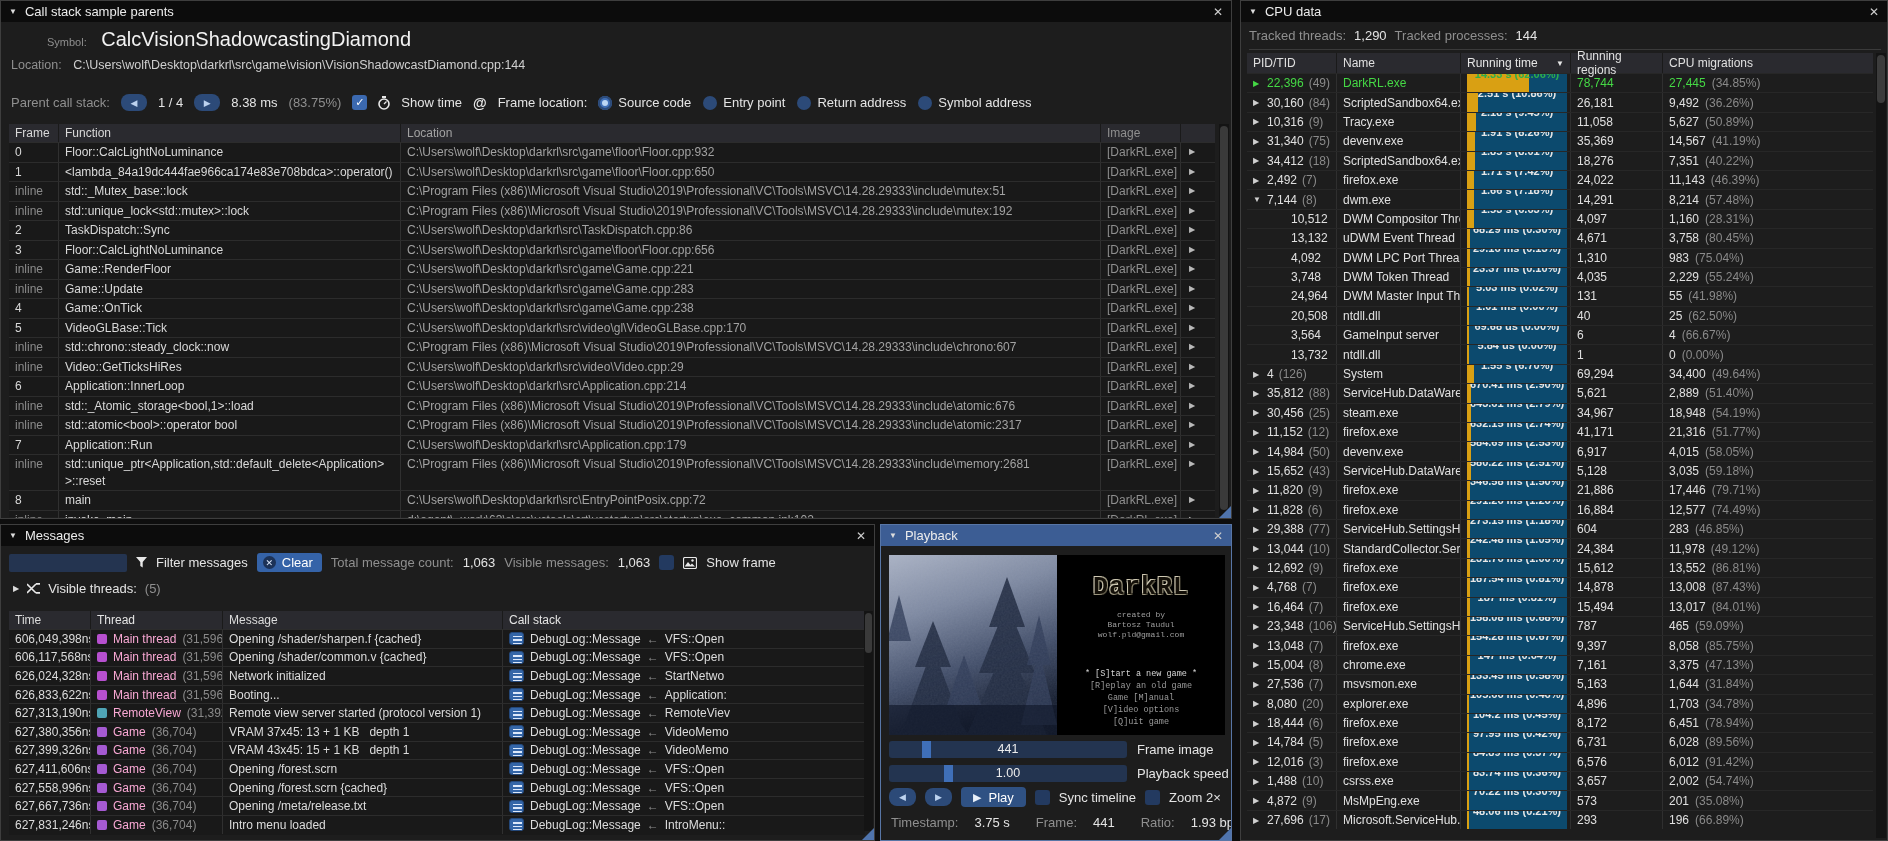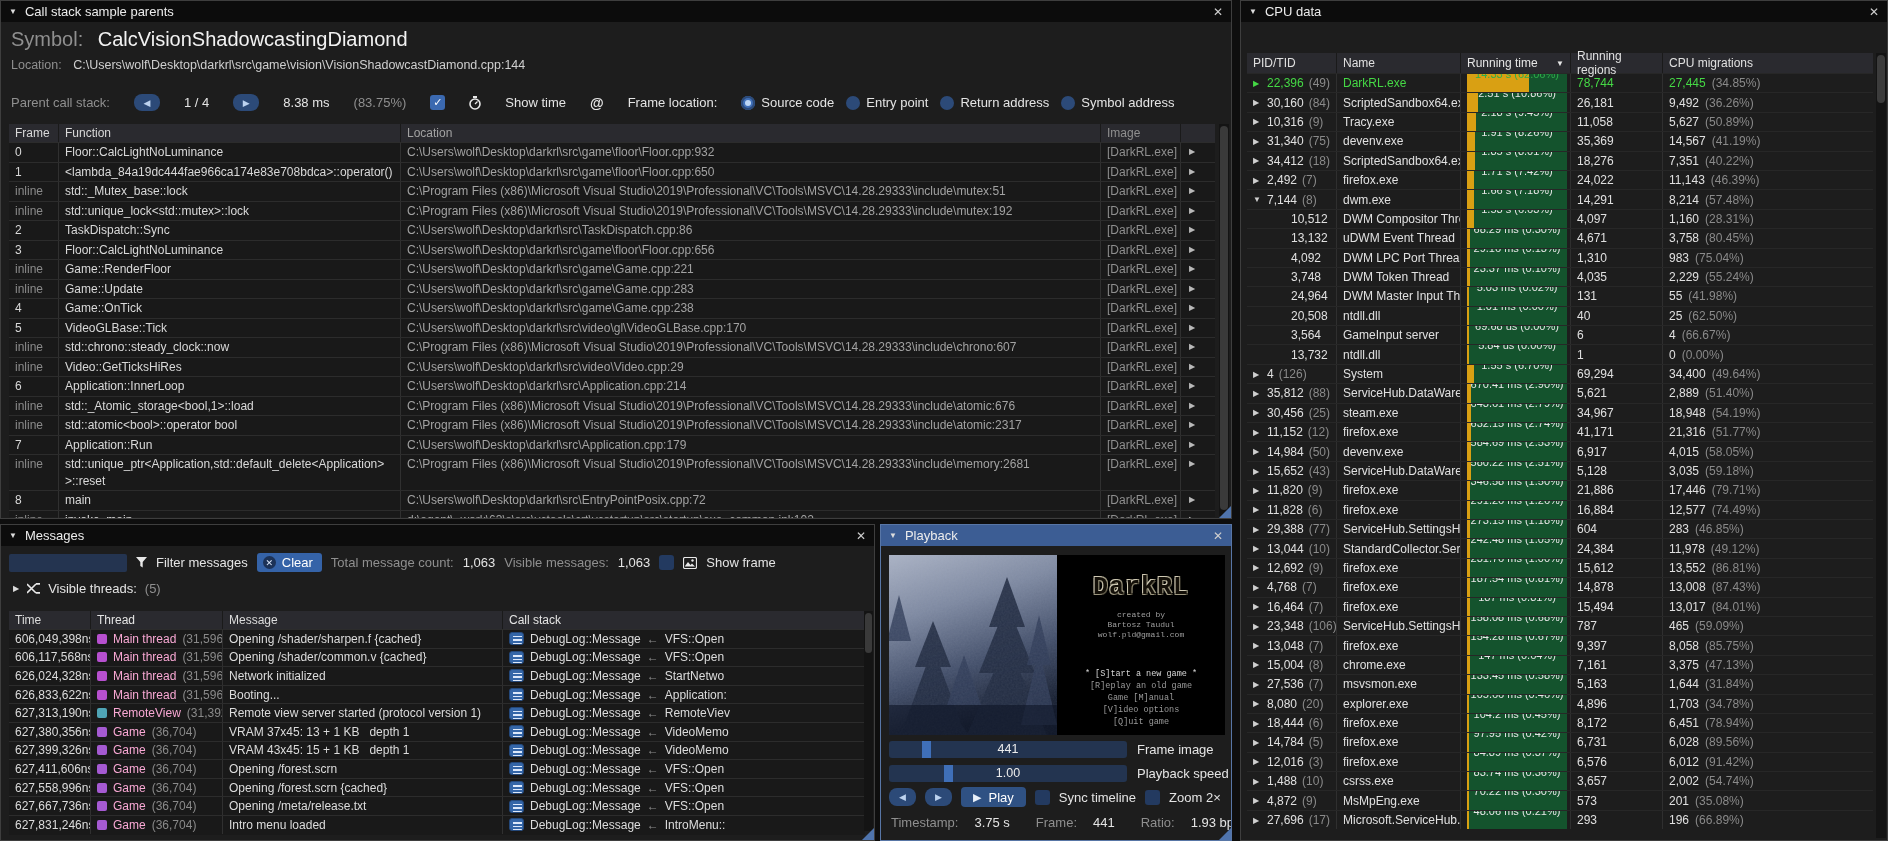--- a/index.html
+++ b/index.html
@@ -12,27 +12,27 @@
   .titlebar .tri { font-size:8px; color:#dcdcdc; }
   .titlebar .close { margin-left:auto; font-size:12px; color:#cfcfcf; cursor:default; }
   .blue-title { background:#3c5d94; }
   .grip { position:absolute; right:0; bottom:0; width:0; height:0; border-style:solid; border-width:0 0 12px 12px; border-color:transparent transparent #4f74ad transparent; }
 
   .dim { color:#8f8f8f; }
 
   
   #callstack { left:0; top:0; width:1232px; height:519px; }
   .sym-line { position:absolute; left:10px; top:27px; }
-  .sym-line .lbl { font-size:20px; color:#8f8f8f; margin-right:10px; }
+  .sym-line .lbl { font-size:11px; color:#8f8f8f; margin-right:10px;margin-left:36px; }
   .sym-line .sym { font-size:20px; color:#f2f2f2; }
   .info-line { position:absolute; left:10px; font-size:12.5px; white-space:nowrap; }
   .info-line .lbl { color:#8f8f8f; margin-right:8px; }
   .info-line .val { color:#cfcfcf; }
   .info-line .img { color:#7e7e7e; margin-left:14px; }
-  .cs-toolbar { position:absolute; left:10px; top:93px; display:flex; align-items:center; gap:24px; font-size:13px; white-space:nowrap; }
+  .cs-toolbar { position:absolute; left:10px; top:93px; display:flex; align-items:center; gap:11px; font-size:13px; white-space:nowrap; }
   .navbtn { width:26px; height:17px; border-radius:8px; background:#2c4a78; display:flex; align-items:center; justify-content:center; font-size:9px; color:#bcd2ef; }
   .checkbox { width:15px; height:15px; border-radius:3px; background:#233a60; display:flex; align-items:center; justify-content:center; font-size:11px; color:#fff; }
   .checkbox.checked { background:#3b69b0; }
   .radio { display:flex; align-items:center; gap:6px; }
   .radio-dot { width:14px; height:14px; border-radius:50%; background:#2c4a78; position:relative; }
   .radio-dot.on { background:#3f6fb8; box-shadow:inset 0 0 0 2px #2c4a78; }
   .radio-dot.on::after { content:""; position:absolute; left:4px; top:4px; width:6px; height:6px; border-radius:50%; background:#bcd6f5; }
   .at-icon { font-weight:bold; font-size:14px; color:#e8e8e8; }
 
   .cs-table { position:absolute; left:8px; top:123px; width:1206px; bottom:1px; font-size:12px; background:#191919; }
@@ -105,21 +105,21 @@
   .cpu-row { display:flex; height:19.4px; align-items:center; border-top:1px solid #272727; }
   .cpu-row > div { padding:0 6px; border-right:1px solid #2f2f2f; white-space:nowrap; overflow:hidden; height:100%; display:flex; align-items:center; }
   .p-pid { width:90px; gap:5px; color:#e0e0e0; }
   .p-pid .rowtri { font-size:8px; color:#cfcfcf; width:9px; flex:none; }
   .p-name { width:124px; color:#e0e0e0; }
   .p-rt { width:110px; border-right:1px solid #2f2f2f; }
   .p-rr { width:92px; color:#e0e0e0; }
   .p-cm { flex:1; gap:6px; color:#e0e0e0; border-right:none !important; }
   .p-cnt { color:#8a8a8a; }
   .p-cmp { color:#8a8a8a; }
-  .bar { position:relative; width:100px; height:33px; border-radius:7px; background:#14532d; overflow:hidden; flex:none; }
+  .bar { position:relative; width:100px; height:33px; border-radius:7px; background:#0c4a6e; overflow:hidden; flex:none;font-weight:bold; }
   .bar .fill { position:absolute; left:0; top:0; bottom:0; background:#d9a013; }
   .bar .btext { position:relative; display:block; text-align:center; font-size:11px; line-height:15px; color:#e6e6e6; }
   .cpu-row.hl .p-pid, .cpu-row.hl .p-name, .cpu-row.hl .p-rr, .cpu-row.hl .p-cm { color:#45d945; }
   .cpu-row.hl .p-pid .rowtri { color:#45d945; }
   .cpu-row.hl .btext { color:#2fae4a; }
   .cpu-row.child .p-pid { padding-left:30px; }
   .cpu-scroll { position:absolute; top:52px; right:1px; width:10px; bottom:2px; background:#141414; }
   .cpu-scroll .thumb { position:absolute; left:1px; right:1px; top:2px; height:48px; background:#3c3c3c; border-radius:4px; }
   .sort-tri { margin-left:auto; font-size:8px; color:#e6e6e6; }
 
@@ -668,20 +668,26 @@
     </div>
     <div class="grip"></div>
   </section>
 
   <section class="panel" id="cpu">
     <div class="titlebar">
       <span class="tri">▼</span>
       <span>CPU data</span>
       <span class="close">✕</span>
     </div>
+    <div class="cpu-meta">
+      <span class="dim">Tracked threads:</span>
+      <span>1,290</span>
+      <span class="dim">Tracked processes:</span>
+      <span>144</span>
+    </div>
     <div class="cpu-table">
       <div class="cpu-head">
         <div class="p-pid">PID/TID</div>
         <div class="p-name">Name</div>
         <div class="p-rt">
           <span>Running time</span>
           <span class="sort-tri">▼</span>
         </div>
         <div class="p-rr">Running regions</div>
         <div class="p-cm">CPU migrations</div>

